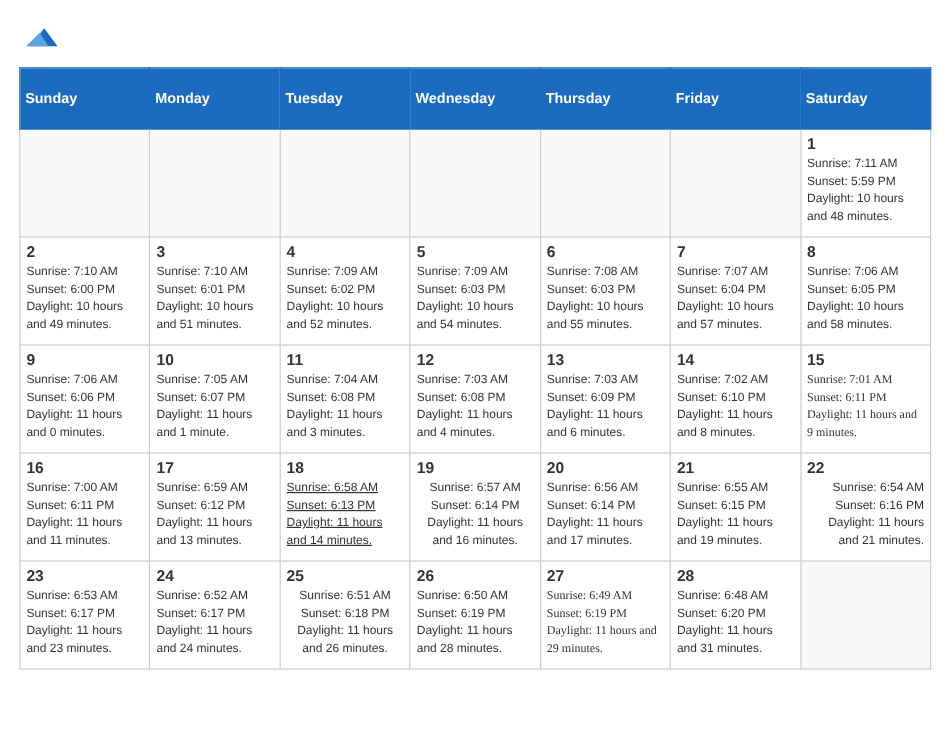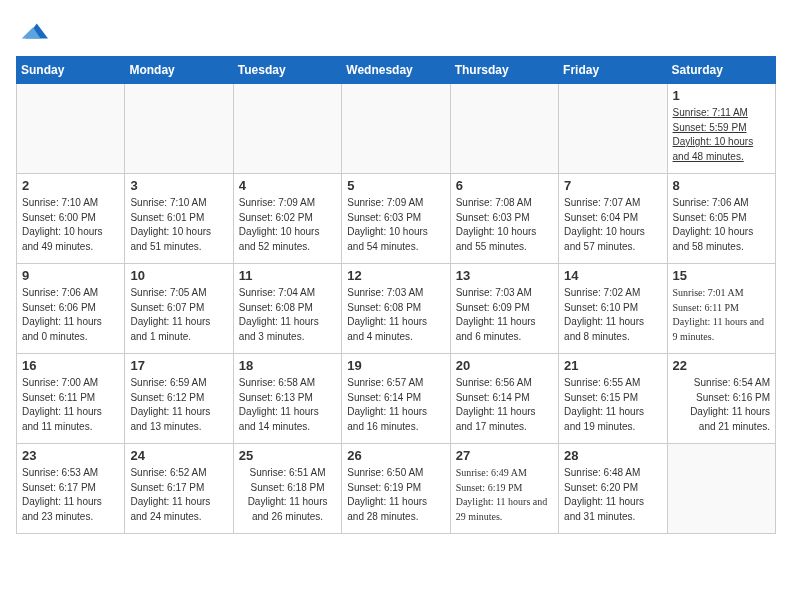--- a/index.html
+++ b/index.html
@@ -47,21 +47,21 @@
       margin-top: 2px;
     }
     table {
       width: 100%;
       border-collapse: collapse;
       font-size: 11px;
     }
     thead th {
       background-color: #1a6abf;
       color: #fff;
-      padding: 6px 4px;
+      padding: 18px 4px;
       text-align: left;
       font-size: 12px;
       font-weight: bold;
       border: 1px solid #1a6abf;
     }
     tbody td {
       border: 1px solid #ccc;
       vertical-align: top;
       padding: 4px 5px;
       height: 90px;
@@ -123,21 +123,21 @@
   <tbody id="calendar-body">
   <tr>
         <td class="empty"></td>
         <td class="empty"></td>
         <td class="empty"></td>
         <td class="empty"></td>
         <td class="empty"></td>
         <td class="empty"></td>
         <td>
           <span class="day-number">1</span>
-          <div class="day-info" style="white-space: pre-line; text-decoration: underline;">Sunrise: 7:11 AM
+          <div class="day-info" style="white-space: pre-line;">Sunrise: 7:11 AM
 Sunset: 5:59 PM
 Daylight: 10 hours and 48 minutes.</div>
         </td>
       </tr>
       <tr>
         <td>
           <span class="day-number">2</span>
           <div class="day-info" style="white-space: pre-line;">Sunrise: 7:10 AM
 Sunset: 6:00 PM
 Daylight: 10 hours and 49 minutes.</div>
@@ -231,27 +231,27 @@
 Daylight: 11 hours and 11 minutes.</div>
         </td>
         <td>
           <span class="day-number">17</span>
           <div class="day-info" style="white-space: pre-line;">Sunrise: 6:59 AM
 Sunset: 6:12 PM
 Daylight: 11 hours and 13 minutes.</div>
         </td>
         <td>
           <span class="day-number">18</span>
-          <div class="day-info" style="white-space: pre-line;">Sunrise: 6:58 AM
+          <div class="day-info" style="white-space: pre-line; text-decoration: underline;">Sunrise: 6:58 AM
 Sunset: 6:13 PM
 Daylight: 11 hours and 14 minutes.</div>
         </td>
         <td>
           <span class="day-number">19</span>
-          <div class="day-info" style="white-space: pre-line;">Sunrise: 6:57 AM
+          <div class="day-info" style="white-space: pre-line; text-align: center;">Sunrise: 6:57 AM
 Sunset: 6:14 PM
 Daylight: 11 hours and 16 minutes.</div>
         </td>
         <td>
           <span class="day-number">20</span>
           <div class="day-info" style="white-space: pre-line;">Sunrise: 6:56 AM
 Sunset: 6:14 PM
 Daylight: 11 hours and 17 minutes.</div>
         </td>
         <td>

